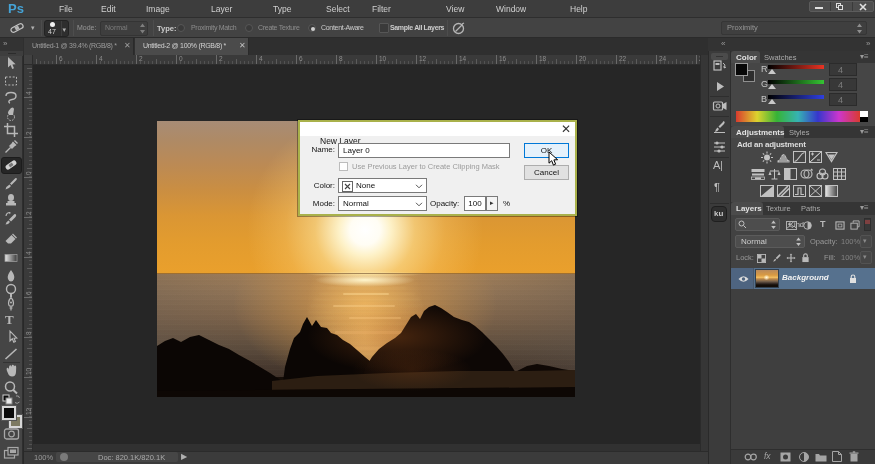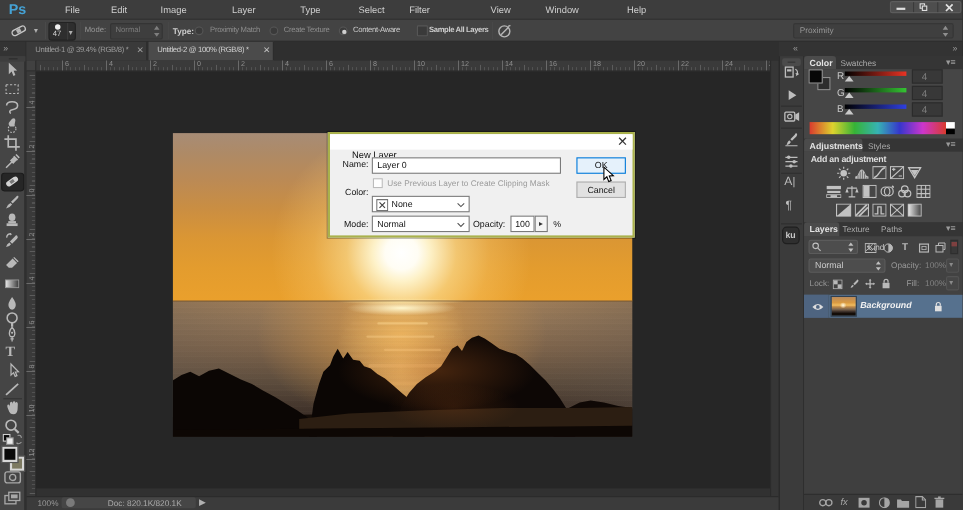--- a/index.html
+++ b/index.html
@@ -272,21 +272,21 @@
     <div class="txt" style="left:261px;top:0px;font-size:12px;color:#333;">✕</div>
     <div class="txt" style="left:0;top:23px;width:35px;text-align:right;font-size:8px;color:#111;">Name:</div>
     <div class="abs" style="left:38px;top:21px;width:172px;height:15px;background:#fff;border:1px solid #7a7a7a;"></div>
     <div class="txt" style="left:43px;top:24px;font-size:8px;color:#111;">Layer 0</div>
     <div class="abs" style="left:224px;top:21px;width:45px;height:15px;background:#e5f1fb;border:1px solid #0078d7;"></div>
     <div class="txt" style="left:224px;top:24px;width:45px;text-align:center;font-size:8px;color:#111;">OK</div>
     <div class="abs" style="left:39px;top:40px;width:9px;height:9px;background:#fefefe;border:1px solid #bcbcbc;"></div>
     <div class="txt" style="left:52px;top:40px;font-size:7.5px;color:#9b9b9b;">Use Previous Layer to Create Clipping Mask</div>
     <div class="abs" style="left:224px;top:43px;width:45px;height:15px;background:#e1e1e1;border:1px solid #adadad;"></div>
     <div class="txt" style="left:224px;top:46px;width:45px;text-align:center;font-size:8px;color:#111;">Cancel</div>
-    <div class="txt" style="left:0;top:48px;width:35px;text-align:right;font-size:8px;color:#111;">Color:</div>
+    <div class="txt" style="left:0;top:59px;width:35px;text-align:right;font-size:8px;color:#111;">Color:</div>
     <div class="abs" style="left:38px;top:56px;width:89px;height:15px;background:#fff;border:1px solid #7a7a7a;"></div>
     <svg class="abs" style="left:42px;top:59px" width="11" height="11" viewBox="0 0 11 11">
         <rect x="0.5" y="0.5" width="10" height="10" fill="#fff" stroke="#666"></rect>
         <path d="M3 3 L8 8 M8 3 L3 8" stroke="#444" stroke-width="1.1"></path>
       </svg>
     <div class="txt" style="left:56px;top:59px;font-size:8px;color:#111;">None</div>
     <svg class="abs" style="left:115px;top:62px" width="8" height="5" viewBox="0 0 8 5">
         <path d="M1 0.8 L4 3.8 L7 0.8" fill="none" stroke="#555" stroke-width="1"></path>
       </svg>
     <div class="txt" style="left:0;top:77px;width:35px;text-align:right;font-size:8px;color:#111;">Mode:</div>

